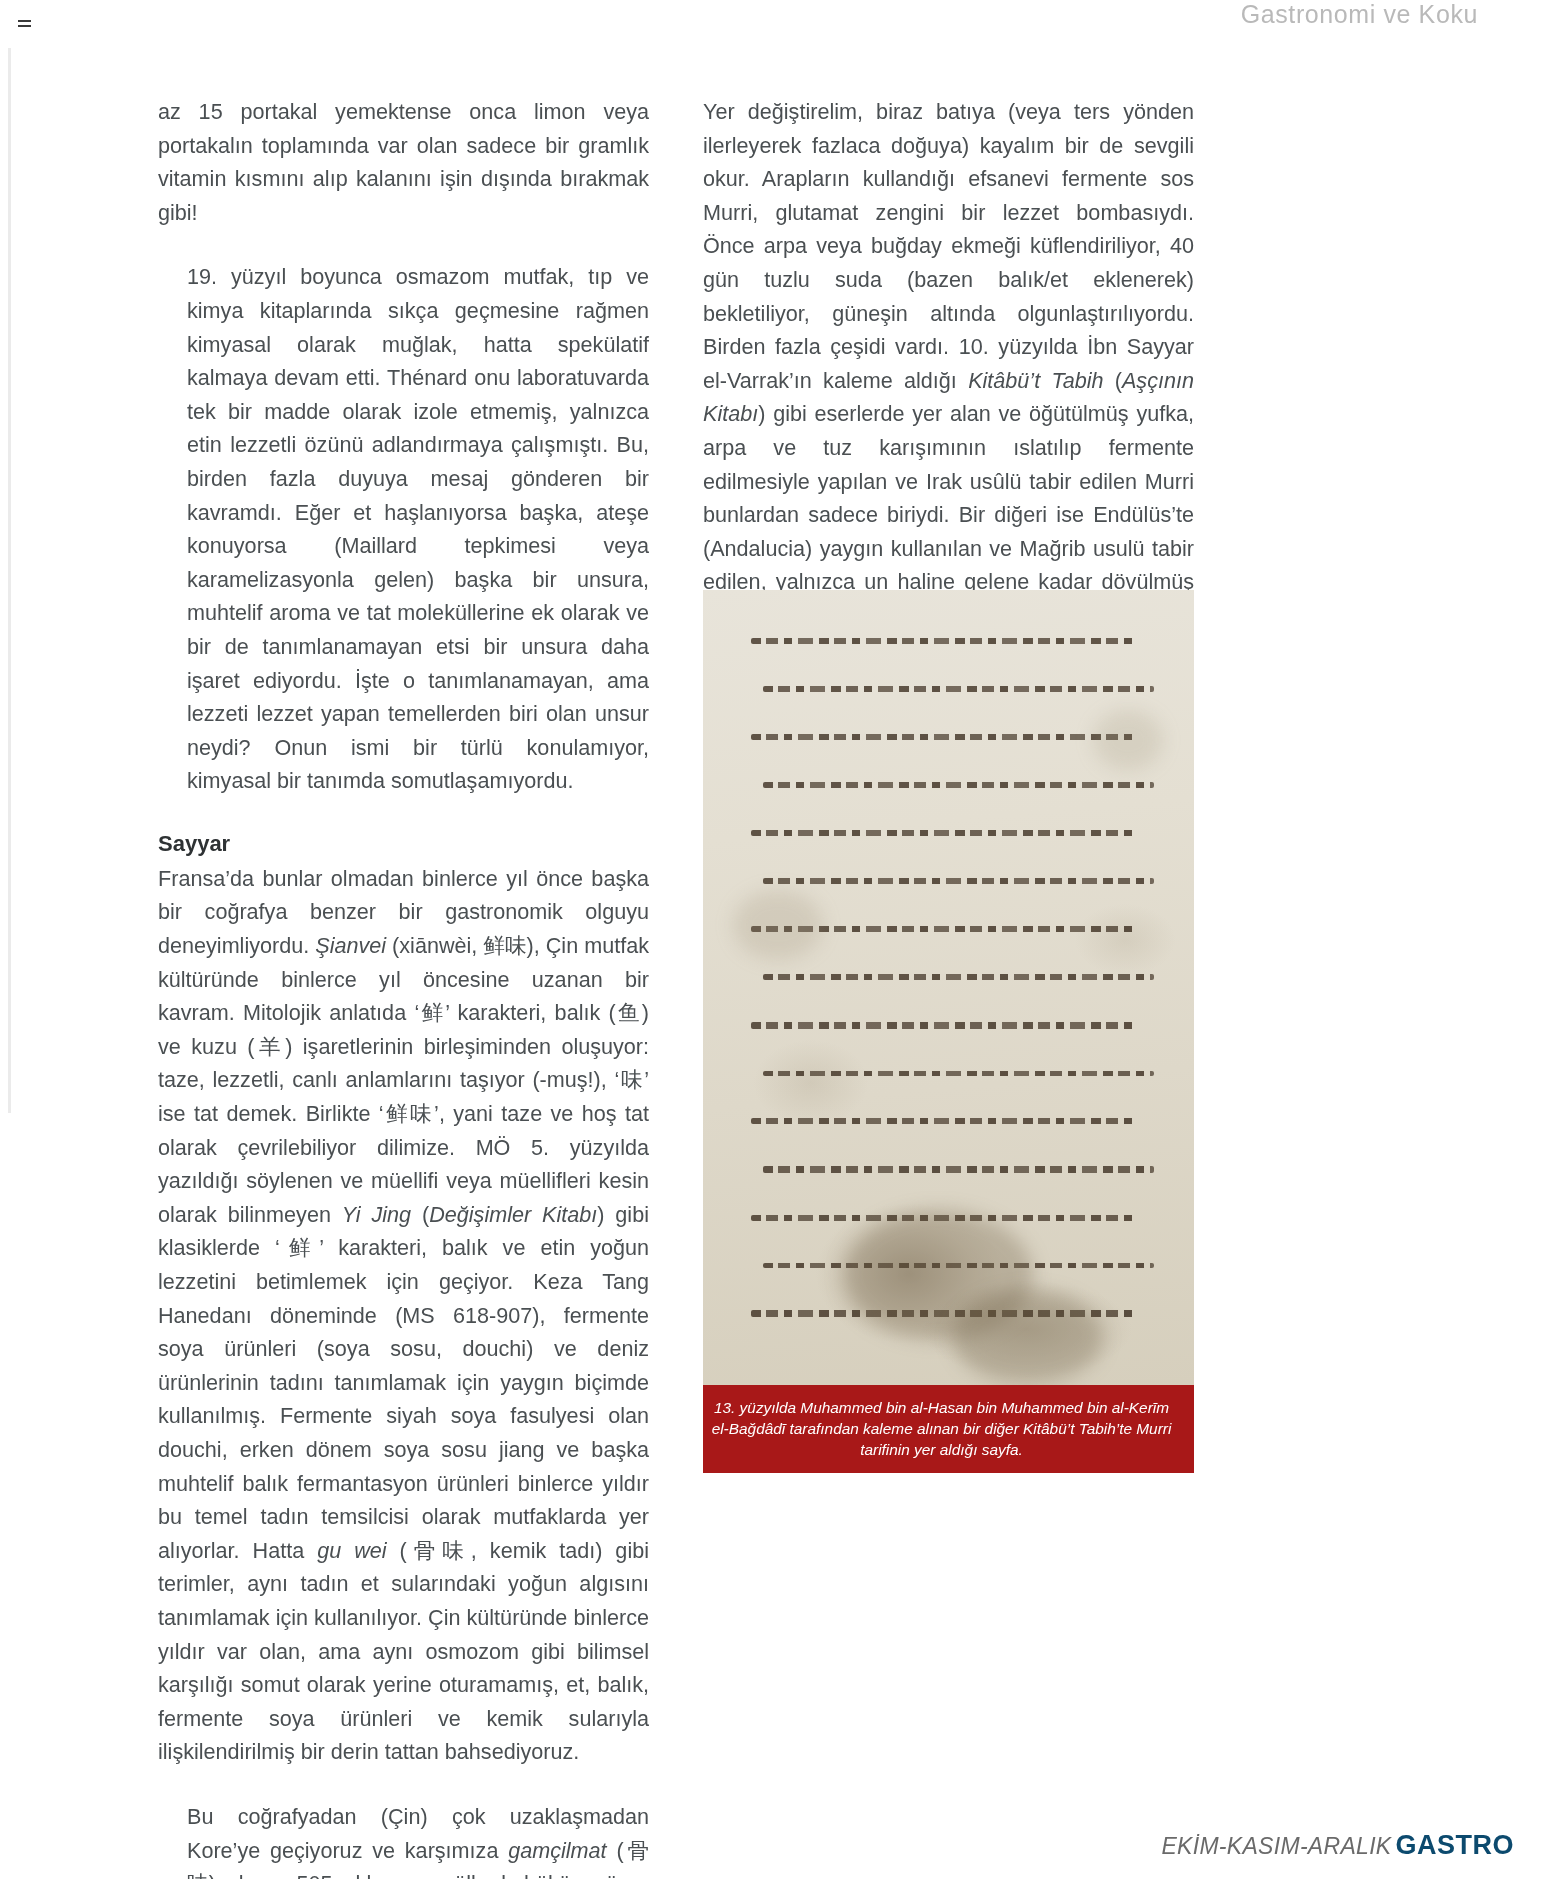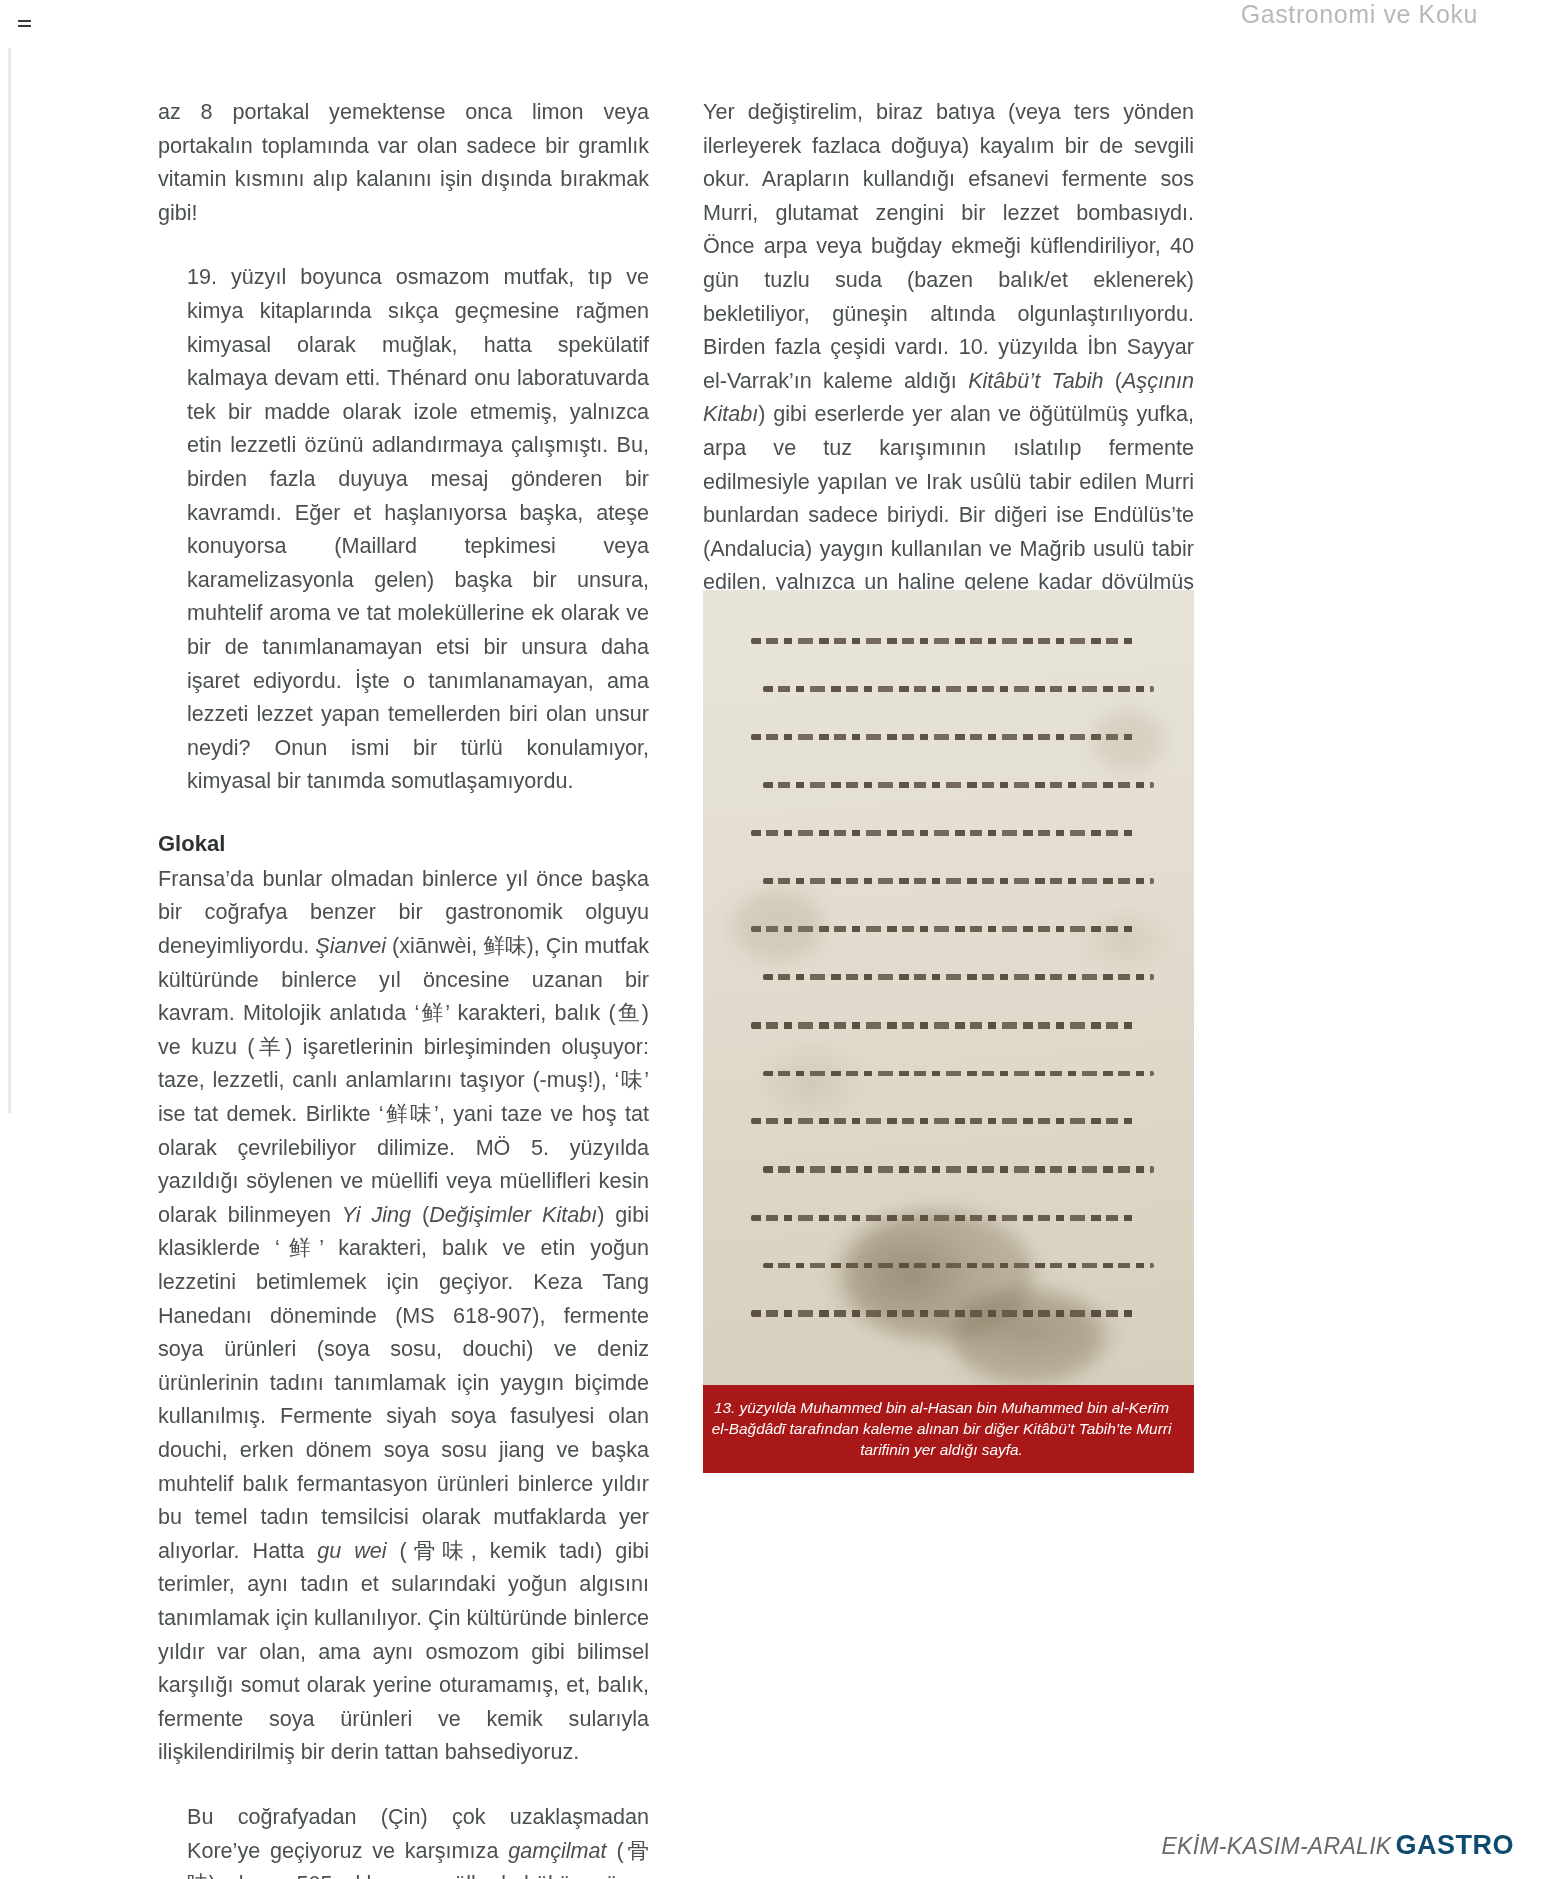--- a/index.html
+++ b/index.html
@@ -179,25 +179,25 @@
   <div class="corner-mark">
     <span></span>
       <span></span>
   </div>
   <div class="left-rule"></div>
 
   <div class="running-head">Gastronomi ve Koku</div>
 
   <div class="col col-left">
 
-    <p class="body">az 8 portakal yemektense onca limon veya portakalın toplamında var olan sadece bir gramlık vitamin kısmını alıp kalanını işin dışında bırakmak gibi!</p>
+    <p class="body">az 15 portakal yemektense onca limon veya portakalın toplamında var olan sadece bir gramlık vitamin kısmını alıp kalanını işin dışında bırakmak gibi!</p>
 
     <p class="body">19. yüzyıl boyunca osmazom mutfak, tıp ve kimya kitaplarında sıkça geçmesine rağmen kimyasal olarak muğlak, hatta spekülatif kalmaya devam etti. Thénard onu laboratuvarda tek bir madde olarak izole etmemiş, yalnızca etin lezzetli özünü adlandırmaya çalışmıştı. Bu, birden fazla duyuya mesaj gönderen bir kavramdı. Eğer et haşlanıyorsa başka, ateşe konuyorsa (Maillard tepkimesi veya karamelizasyonla gelen) başka bir unsura, muhtelif aroma ve tat moleküllerine ek olarak ve bir de tanımlanamayan etsi bir unsura daha işaret ediyordu. İşte o tanımlanamayan, ama lezzeti lezzet yapan temellerden biri olan unsur neydi? Onun ismi bir türlü konulamıyor, kimyasal bir tanımda somutlaşamıyordu.</p>
 
-    <h3 class="subhead">Glokal</h3>
+    <h3 class="subhead">Sayyar</h3>
 
     <p class="body"><span>Fransa’da bunlar olmadan binlerce yıl önce başka bir coğrafya benzer bir gastronomik olguyu deneyimliyordu. </span><i>Şianvei</i><span> (xiānwèi, </span><span class="cjk">鲜味</span><span>), Çin mutfak kültüründe binlerce yıl öncesine uzanan bir kavram. Mitolojik anlatıda ‘</span><span class="cjk">鲜</span><span>’ karakteri, balık (</span><span class="cjk">鱼</span><span>) ve kuzu (</span><span class="cjk">羊</span><span>) işaretlerinin birleşiminden oluşuyor: taze, lezzetli, canlı anlamlarını taşıyor (-muş!), ‘</span><span class="cjk">味</span><span>’ ise tat demek. Birlikte ‘</span><span class="cjk">鲜味</span><span>’, yani taze ve hoş tat olarak çevrilebiliyor dilimize. MÖ 5. yüzyılda yazıldığı söylenen ve müellifi veya müellifleri kesin olarak bilinmeyen </span><i>Yi Jing</i><span> (</span><i>Değişimler Kitabı</i><span>) gibi klasiklerde ‘</span><span class="cjk">鲜</span><span>’ karakteri, balık ve etin yoğun lezzetini betimlemek için geçiyor. Keza Tang Hanedanı döneminde (MS 618-907), fermente soya ürünleri (soya sosu, douchi) ve deniz ürünlerinin tadını tanımlamak için yaygın biçimde kullanılmış. Fermente siyah soya fasulyesi olan douchi, erken dönem soya sosu jiang ve başka muhtelif balık fermantasyon ürünleri binlerce yıldır bu temel tadın temsilcisi olarak mutfaklarda yer alıyorlar. Hatta </span><i>gu wei</i><span> (</span><span class="cjk">骨味</span><span>, kemik tadı) gibi terimler, aynı tadın et sularındaki yoğun algısını tanımlamak için kullanılıyor. Çin kültüründe binlerce yıldır var olan, ama aynı osmozom gibi bilimsel karşılığı somut olarak yerine oturamamış, et, balık, fermente soya ürünleri ve kemik sularıyla ilişkilendirilmiş bir derin tattan bahsediyoruz.</span></p>
 
     <p class="body"><span>Bu coğrafyadan (Çin) çok uzaklaşmadan Kore’ye geçiyoruz ve karşımıza </span><i>gamçilmat</i><span> (</span><span class="cjk">骨味</span><span>) çıkıyor. 505 yıl boyunca ülkede hüküm süren ve ileride yerini Kore İmparatorluğu’na bırakacak olan Büyük Joseon Hanedanlığı (MS 1392-1897) döneminde, fermente soslar ve et suları gamçil kelimesi ile ifade ediliyor. Bu terim de Çin (ve Japonya’daki) gibi binlerce yıllık fermente gıda geleneğine dayanıyor.  Gamçil; derin, hoş, iştah açıcı lezzet anlamına gelirken, </span></p>
 
   </div>
 
   <div class="col col-right">
     <p class="body"><span>Yer değiştirelim, biraz batıya (veya ters yönden ilerleyerek fazlaca doğuya) kayalım bir de sevgili okur. Arapların kullandığı efsanevi fermente sos Murri, glutamat zengini bir lezzet bombasıydı. Önce arpa veya buğday ekmeği küflendiriliyor, 40 gün tuzlu suda (bazen balık/et eklenerek) bekletiliyor, güneşin altında olgunlaştırılıyordu. Birden fazla çeşidi vardı. 10. yüzyılda İbn Sayyar el-Varrak’ın kaleme aldığı </span><i>Kitâbü’t Tabih</i><span> (</span><i>Aşçının Kitabı</i><span>) gibi eserlerde yer alan ve öğütülmüş yufka, arpa ve tuz karışımının ıslatılıp fermente edilmesiyle yapılan ve Irak usûlü tabir edilen Murri bunlardan sadece biriydi. Bir diğeri ise Endülüs’te (Andalucia) yaygın kullanılan ve Mağrib usulü tabir edilen, yalnızca un haline gelene kadar dövülmüş arpa ile hazırlanıp içine keçiboynuzu, rezene sapı, ağaç kavunu, çam fıstığı, karışık baharat ve turunç odunu eklenerek lezzetlendirilen pekmez kıvamlı olandı. İki örnek yetmediyse bir de Bizans Murri’si vardı ve o da kavrulmuş ekmeğin fermentasyonuyla yapılarak karamelize edilmiş bal ile çeşnilendirilebiliyordu.</span></p>
   </div>

